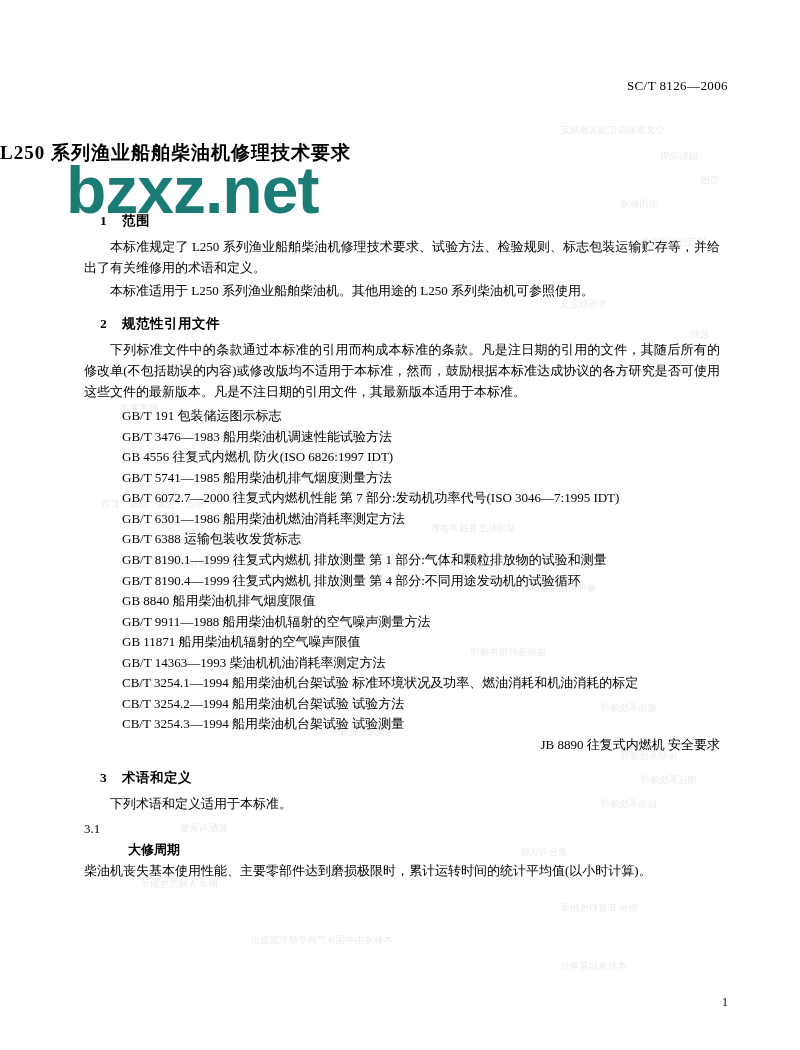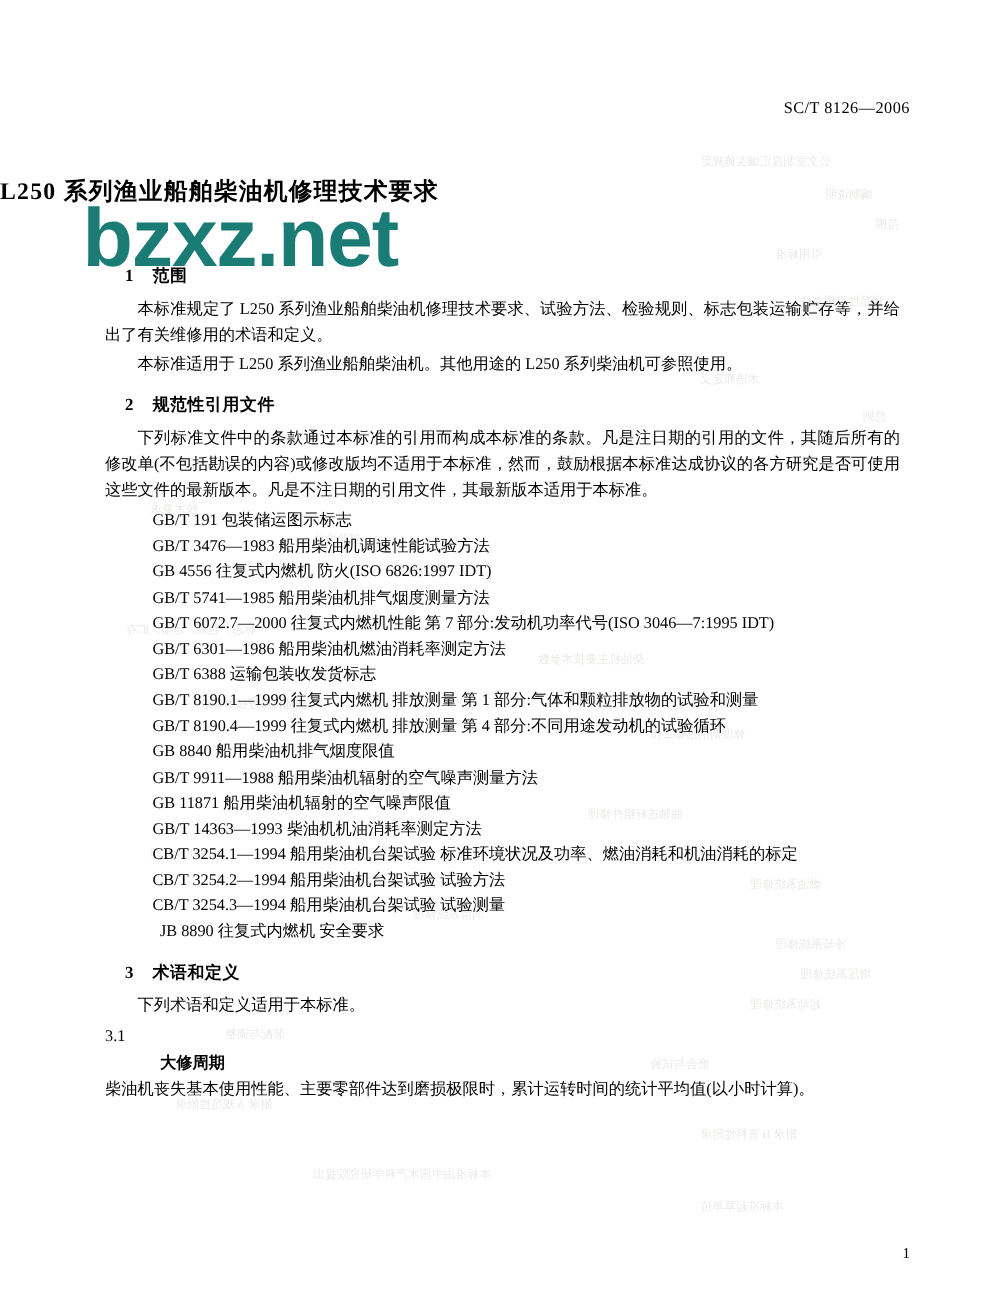--- a/index.html
+++ b/index.html
@@ -193,21 +193,21 @@
       <li>GB/T 6388  运输包装收发货标志</li>
       <li>GB/T 8190.1—1999  往复式内燃机  排放测量  第 1 部分:气体和颗粒排放物的试验和测量</li>
       <li>GB/T 8190.4—1999  往复式内燃机  排放测量  第 4 部分:不同用途发动机的试验循环</li>
       <li>GB 8840  船用柴油机排气烟度限值</li>
       <li>GB/T 9911—1988  船用柴油机辐射的空气噪声测量方法</li>
       <li>GB 11871  船用柴油机辐射的空气噪声限值</li>
       <li>GB/T 14363—1993  柴油机机油消耗率测定方法</li>
       <li>CB/T 3254.1—1994  船用柴油机台架试验  标准环境状况及功率、燃油消耗和机油消耗的标定</li>
       <li>CB/T 3254.2—1994  船用柴油机台架试验  试验方法</li>
       <li>CB/T 3254.3—1994  船用柴油机台架试验  试验测量</li>
-      <li style="padding-left:44px;">JB 8890  往复式内燃机  安全要求</li>
+      <li style="padding-left:44px;text-align:right;">JB 8890  往复式内燃机  安全要求</li>
     </ul>
 
     <div class="sec-head"><span class="num">3</span><span>术语和定义</span></div>
     <p class="para">下列术语和定义适用于本标准。</p>
 
     <div>
       <div class="term-num">3.1</div>
       <div class="term-name">大修周期</div>
       <p class="term-def">柴油机丧失基本使用性能、主要零部件达到磨损极限时，累计运转时间的统计平均值(以小时计算)。</p>
     </div>

